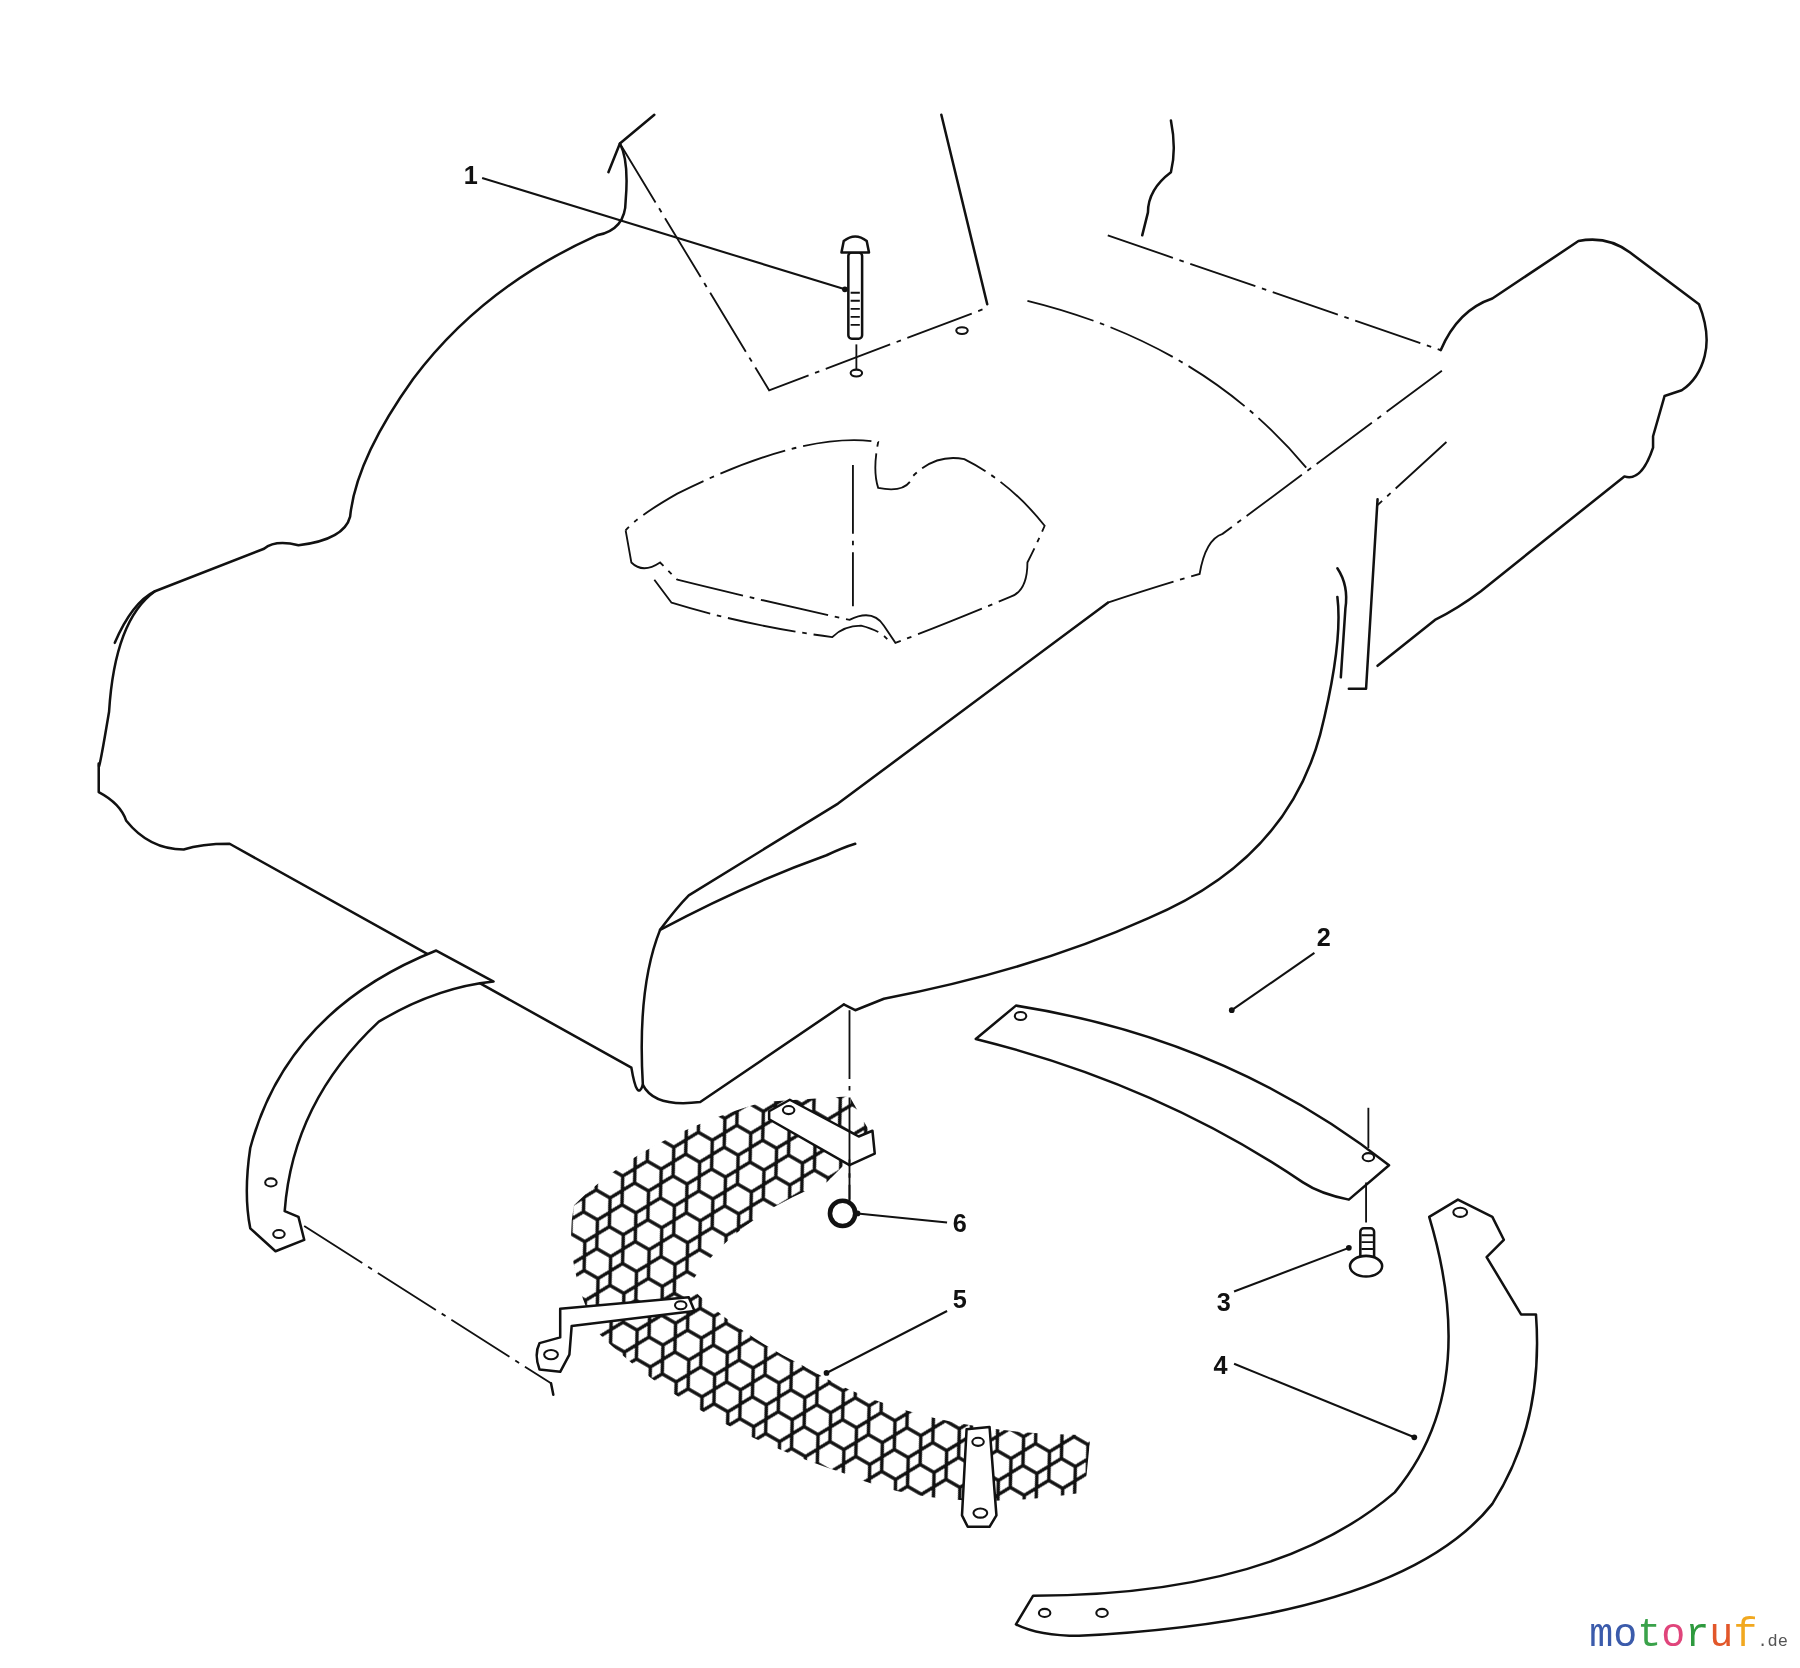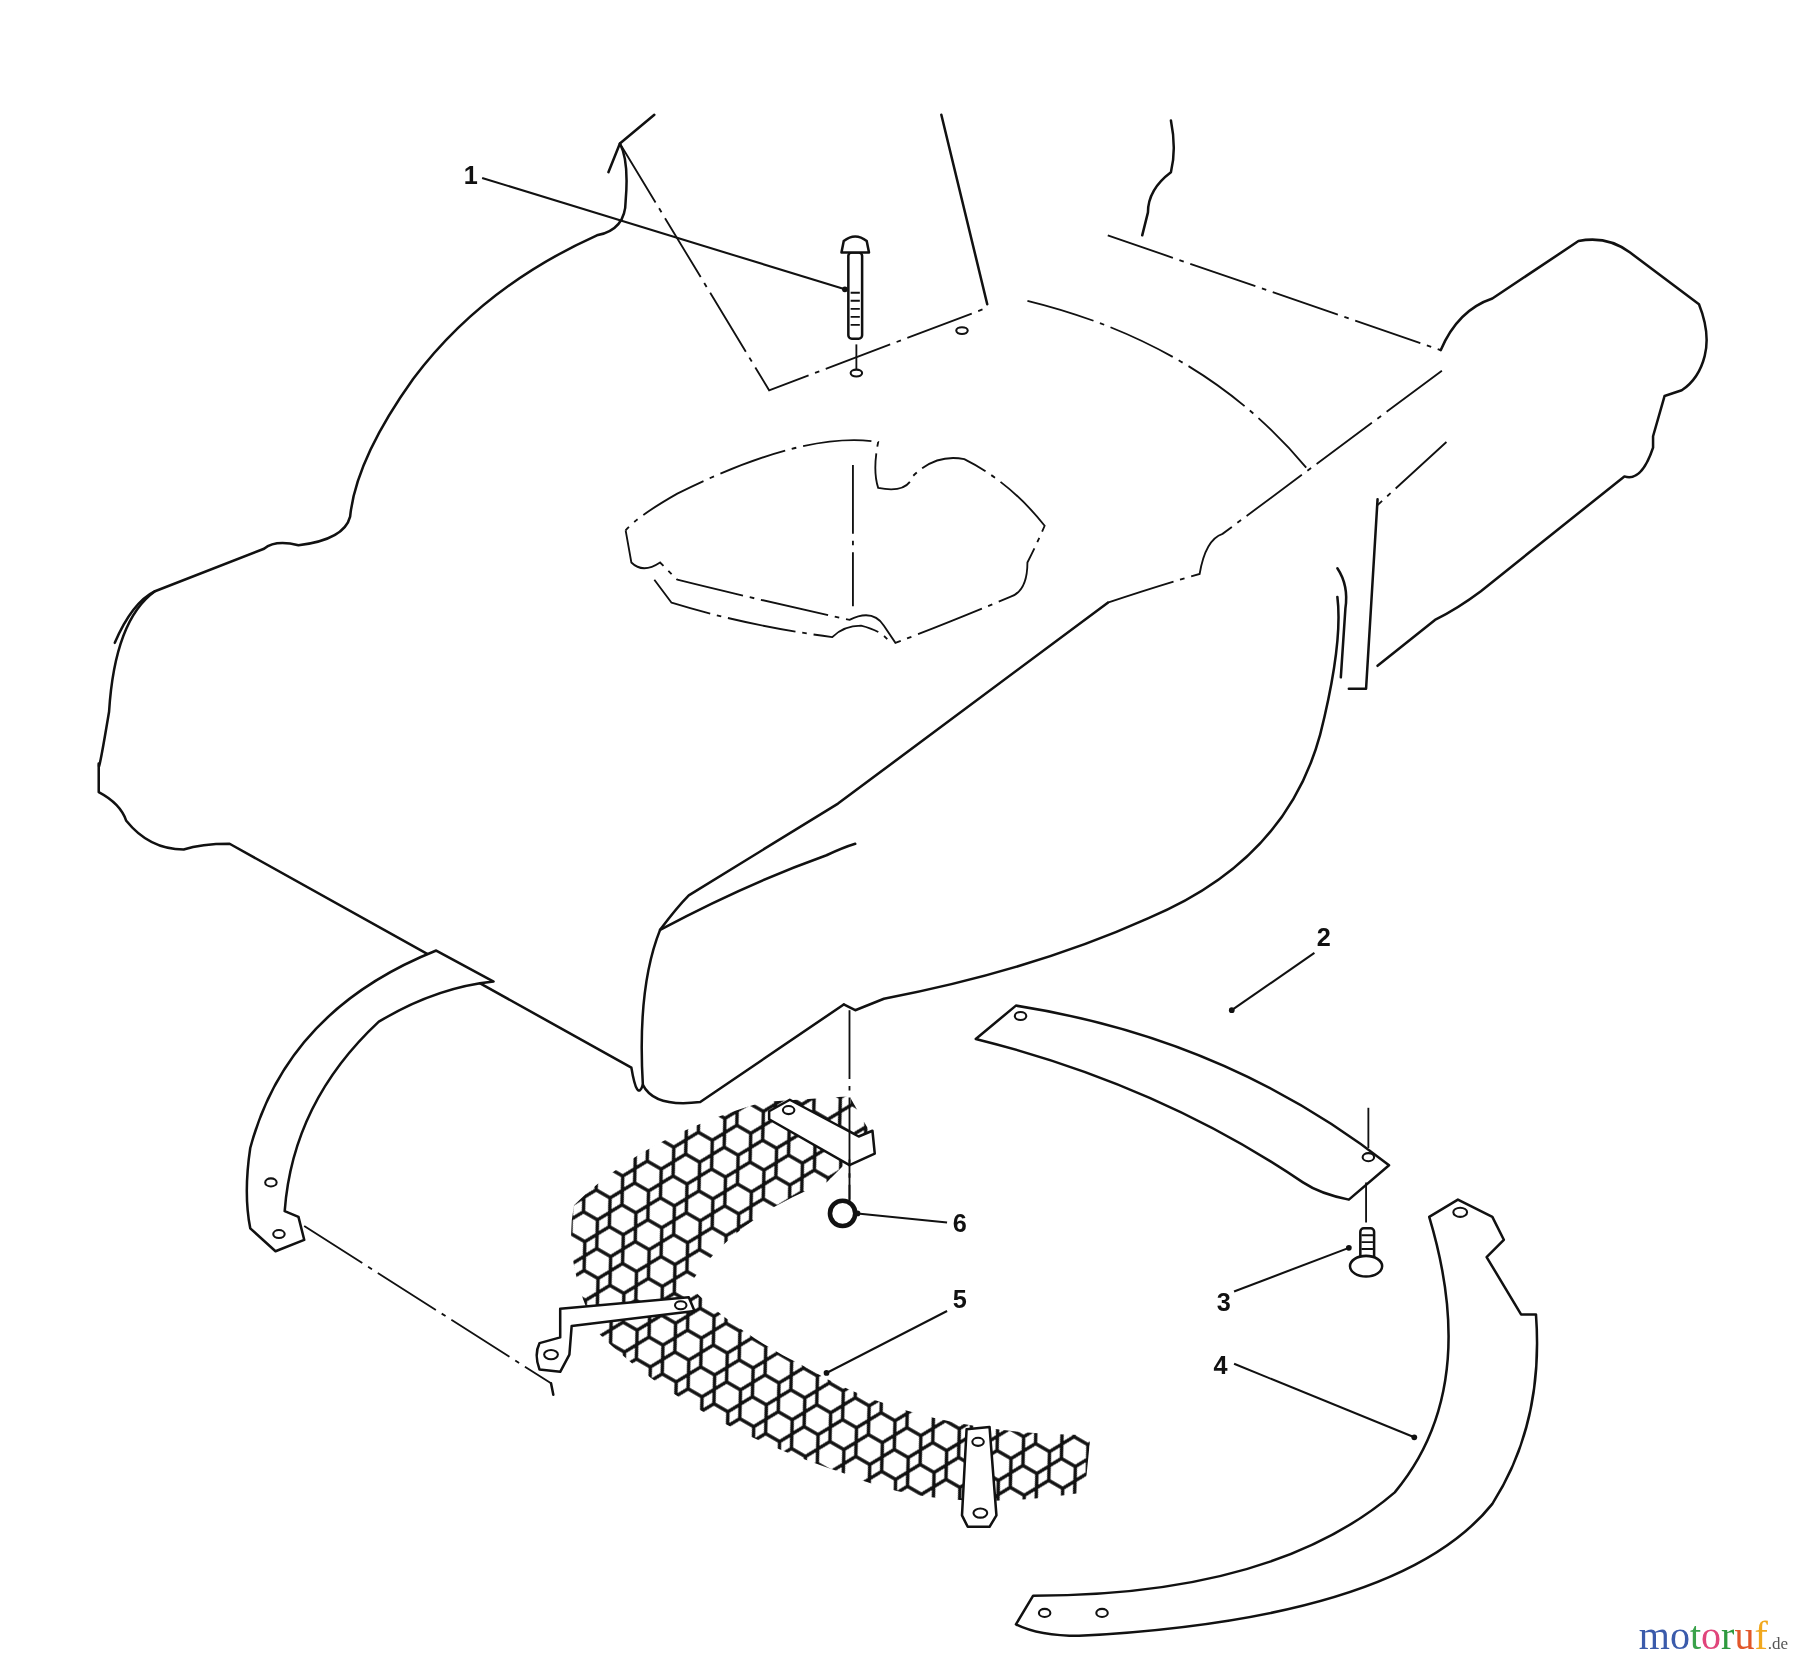--- a/index.html
+++ b/index.html
@@ -7,21 +7,21 @@
          font-family: "Liberation Sans", sans-serif; }
   #diagram { position: absolute; left: 0; top: 0; width: 1800px; height: 1668px; }
   .ln { fill: none; stroke: #111; stroke-width: 2.2; stroke-linecap: round; stroke-linejoin: round; }
   .thin { fill: none; stroke: #111; stroke-width: 1.6; }
   .dash { fill: none; stroke: #111; stroke-width: 1.6; stroke-dasharray: 60 6 4 6; }
   .leader { fill: none; stroke: #111; stroke-width: 1.8; }
   .dot { fill: #111; }
   .part { fill: #fff; stroke: #111; stroke-width: 2.2; stroke-linejoin: round; }
   .hole { fill: #fff; stroke: #111; stroke-width: 1.8; }
   .callout { font-family: "Liberation Sans", sans-serif; font-weight: bold; font-size: 22px; fill: #111; }
-  #logo { position: absolute; right: 12px; bottom: 12px; font-family: Liberation Serif, serif;
+  #logo { position: absolute; right: 12px; bottom: 12px; font-family: Liberation Mono, monospace;
           font-size: 40px; letter-spacing: 0px; line-height: 1; }
   #logo .suffix { font-size: 17px; color: #555; }
 </style>
 </head>
 <body>
 
 <svg id="diagram" viewBox="0 0 1568 1453" preserveAspectRatio="none">
 
   <g>
 

